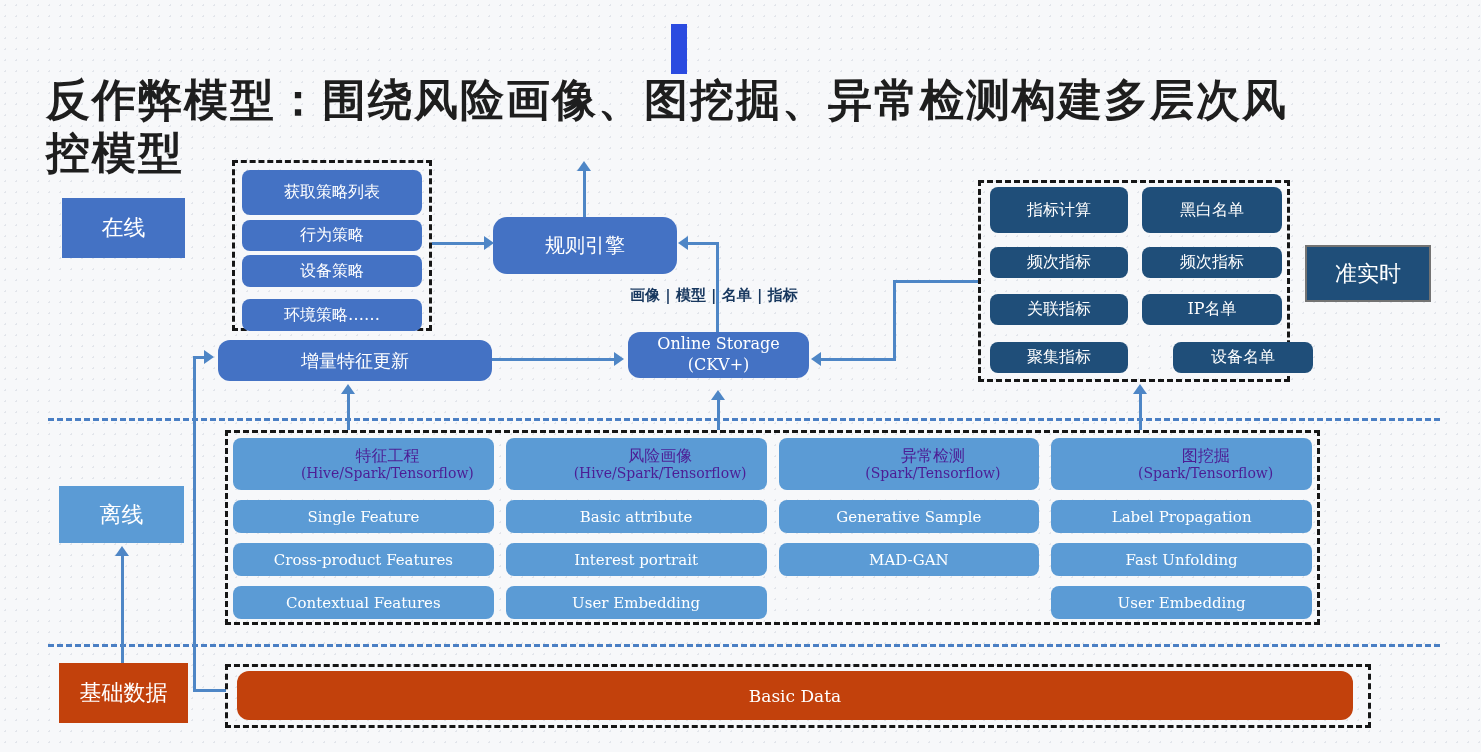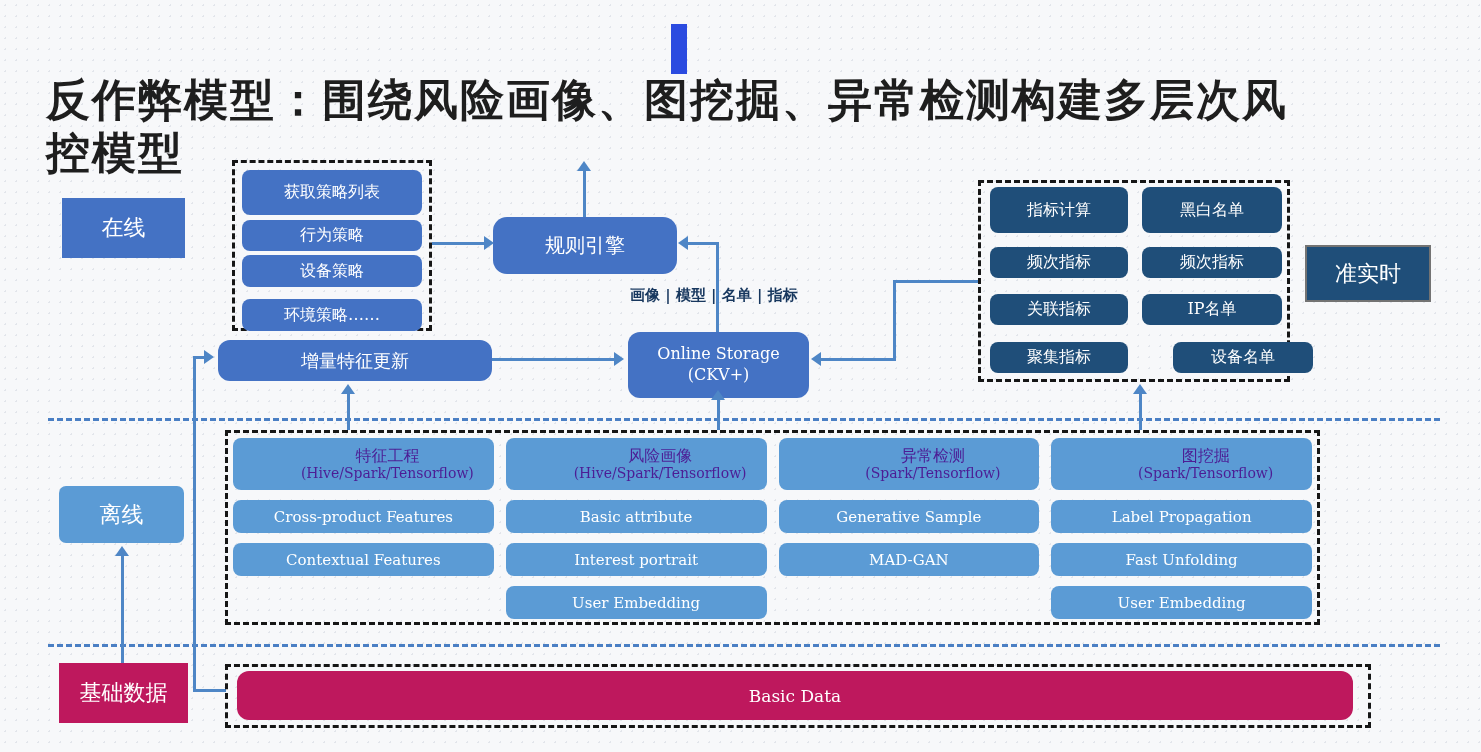--- a/index.html
+++ b/index.html
@@ -9,21 +9,21 @@
     background-image:radial-gradient(#e2e5eb 1px, transparent 1px);
     background-size:11px 11px;
     font-family:"Liberation Sans", sans-serif;
   }
   .abs{position:absolute;box-sizing:border-box;}
   .box{display:flex;align-items:center;justify-content:center;text-align:center;
        color:#ffffff;font-family:"DejaVu Serif","Liberation Serif",serif;}
   .blue{background:#4472c4;}
   .light{background:#5b9bd5;}
   .navy{background:#1f4e79;}
-  .green{background:#be185d;}
+  .green{background:#c2410c;}
   .r8{border-radius:8px;} .r12{border-radius:12px;} .r14{border-radius:14px;}
   .dashedbox{border:3px dashed #161616;background:transparent;}
   .hl{background:#4e86c6;height:3px;}
   .vl{background:#4e86c6;width:3px;}
   .bluedash{height:0;border-top:3px dashed #4a7fc4;}
   .arr{width:0;height:0;}
   .arr-up{border-left:7px solid transparent;border-right:7px solid transparent;border-bottom:10px solid #4e86c6;}
   .arr-right{border-top:7px solid transparent;border-bottom:7px solid transparent;border-left:10px solid #4e86c6;}
   .arr-left{border-top:7px solid transparent;border-bottom:7px solid transparent;border-right:10px solid #4e86c6;}
   .title-wrap{position:absolute;left:34px;top:14px;display:flex;align-items:center;flex-direction:column;}
@@ -48,32 +48,32 @@
 
 <div class="title-wrap">
   <div class="title-bar"></div>
   <h1>反作弊模型：围绕风险画像、图挖掘、异常检测构建多层次风控模型</h1>
 </div>
 
 <div class="abs bluedash" style="left:48px;top:418px;width:1392px;"></div>
 <div class="abs bluedash" style="left:48px;top:644px;width:1392px;"></div>
 
 <div class="abs box blue lane" style="left:62px;top:198px;width:123px;height:60px;">在线</div>
-<div class="abs box light lane" style="left:59px;top:486px;width:125px;height:57px;border-radius:7px;">离线</div>
+<div class="abs box light lane" style="left:59px;top:486px;width:125px;height:57px;">离线</div>
 <div class="abs box green lane" style="left:59px;top:663px;width:129px;height:60px;">基础数据</div>
 <div class="abs box navy lane" style="left:1305px;top:245px;width:126px;height:57px;border:2px solid #737373;">准实时</div>
 
 <div class="abs dashedbox" style="left:232px;top:160px;width:200px;height:171px;"></div>
 <div class="abs box blue r8 small" style="left:242px;top:170px;width:180px;height:45px;">获取策略列表</div>
 <div class="abs box blue r8 small" style="left:242px;top:220px;width:180px;height:31px;">行为策略</div>
 <div class="abs box blue r8 small" style="left:242px;top:255px;width:180px;height:32px;">设备策略</div>
 <div class="abs box blue r8 small" style="left:242px;top:291px;width:180px;height:32px;margin-top:8px;">环境策略……</div>
 
 <div class="abs box blue r14" style="left:493px;top:217px;width:184px;height:57px;font-size:20px;">规则引擎</div>
-<div class="abs box blue r12" style="left:628px;top:332px;width:181px;height:66px;font-size:16px;line-height:1.3;flex-direction:column;">
+<div class="abs box blue r12" style="left:628px;top:332px;width:181px;height:46px;font-size:16px;line-height:1.3;flex-direction:column;">
   <span>Online Storage</span>
   <span>(CKV+)</span>
 </div>
 <div class="abs box blue r12" style="left:218px;top:340px;width:274px;height:41px;font-size:18px;">增量特征更新</div>
 
 <div class="abs dashedbox" style="left:978px;top:180px;width:312px;height:202px;"></div>
 <div class="abs box navy r8 small" style="left:990px;top:187px;width:138px;height:46px;">指标计算</div>
 <div class="abs box navy r8 small" style="left:1142px;top:187px;width:140px;height:46px;">黑白名单</div>
 <div class="abs box navy r8 small" style="left:990px;top:247px;width:138px;height:31px;">频次指标</div>
 <div class="abs box navy r8 small" style="left:1142px;top:247px;width:140px;height:31px;">频次指标</div>
@@ -119,20 +119,21 @@
 
 <div class="abs dtlabel" style="left:630px;top:286px;">画像 | 模型 | 名单 | 指标</div>
 
 <div class="abs dashedbox" style="left:225px;top:430px;width:1095px;height:195px;"></div>
 <div class="abs offgrid" style="left:233px;top:438px;width:1079px;">
   <div class="offcol">
     <div class="offhead">
       <span class="t">特征工程</span>
       <span class="s">(Hive/Spark/Tensorflow)</span>
     </div>
+    <div class="offrow">Single Feature</div>
     <div class="offrow">Cross-product Features</div>
     <div class="offrow">Contextual Features</div>
   </div>
   <div class="offcol">
     <div class="offhead">
       <span class="t">风险画像</span>
       <span class="s">(Hive/Spark/Tensorflow)</span>
     </div>
     <div class="offrow">Basic attribute</div>
     <div class="offrow">Interest portrait</div>

